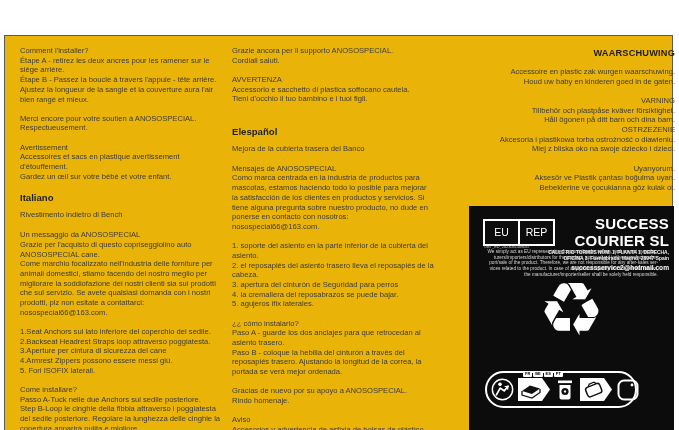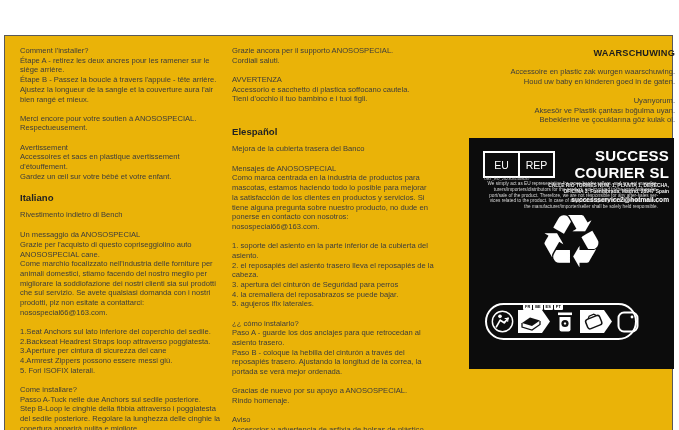--- a/index.html
+++ b/index.html
@@ -114,20 +114,26 @@
 Rindo homenaje.</p>
     <p class="block">Aviso
 Accesorios y advertencia de asfixia de bolsas de plástico.
 Preste mucha atención a su bebé y a sus hijos.</p>
   </div>
 
   <div class="col col3">
     <h3 class="warn-heading">WAARSCHUWING</h3>
     <p class="block">Accessoire en plastic zak wurgen waarschuwing.
 Houd uw baby en kinderen goed in de gaten.</p>
+    <p class="block">VARNING
+Tillbehör och plastpåse kväver försiktighet.
+Håll ögonen på ditt barn och dina barn.
+OSTRZEŻENIE
+Akcesoria i plastikowa torba ostrożność o dławieniu.
+Miej z bliska oko na swoje dziecko i dzieci.</p>
     <p class="block">Uyarıyorum.
 Aksesör ve Plastik çantası boğulma uyan.
 Bebeklerine ve çocuklarına göz kulak ol.</p>
 
     <div class="label-box">
       <div class="eurep-row">
         <div class="eurep-cell">EU</div>
         <div class="eurep-cell rep">REP</div>
       </div>
       <div class="company-block">

